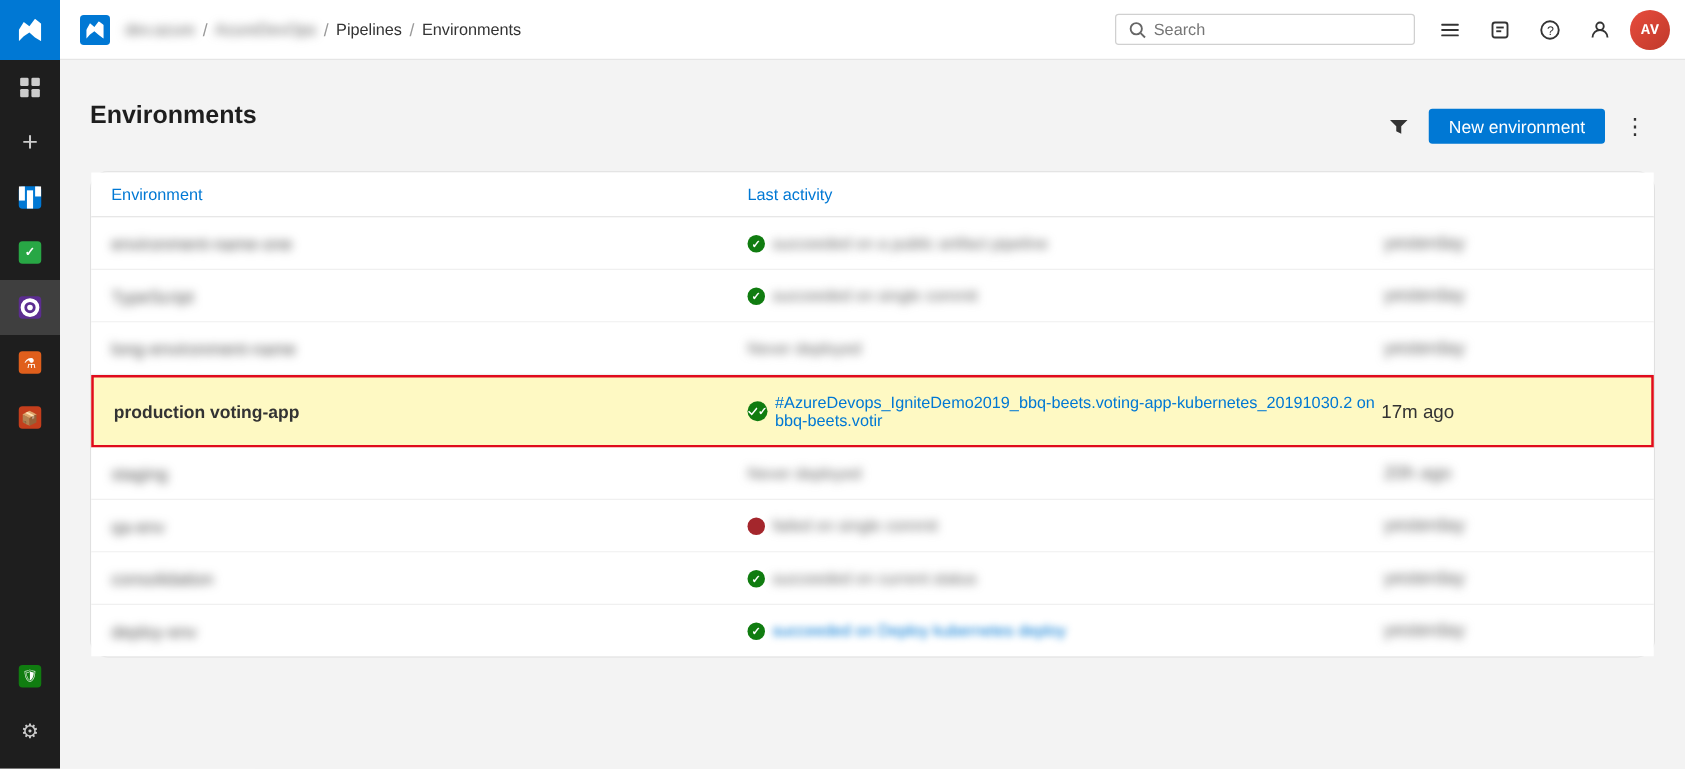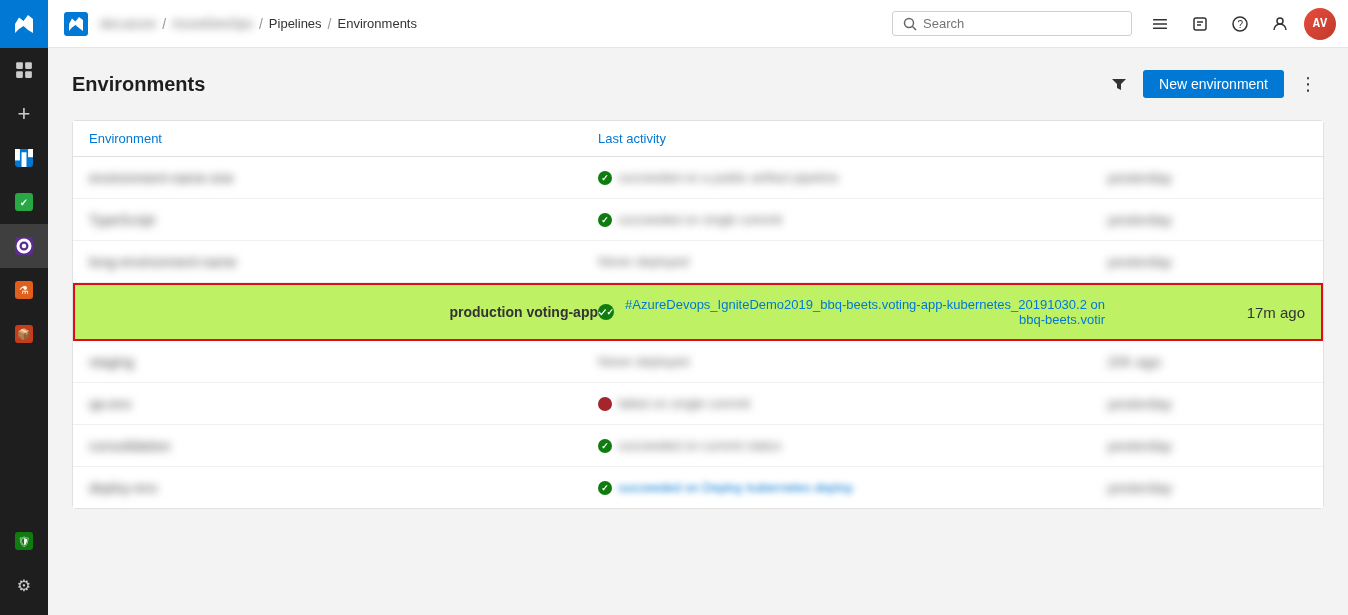--- a/index.html
+++ b/index.html
@@ -144,20 +144,21 @@
     .page-title {
       font-size: 20px;
       font-weight: 600;
       color: #1e1e1e;
     }
     .page-header-actions {
       margin-left: auto;
       display: flex;
       align-items: center;
       gap: 8px;
+      margin-top: 17px;
     }
     .btn-icon {
       width: 32px;
       height: 32px;
       border: none;
       background: transparent;
       cursor: pointer;
       border-radius: 3px;
       display: flex;
       align-items: center;
@@ -173,21 +174,21 @@
       padding: 6px 16px;
       font-size: 14px;
       cursor: pointer;
       font-weight: 500;
     }
 
     
     .table-container {
       background: white;
       border: 1px solid #e0e0e0;
-      border-radius: 4px;
+      border-radius: 14px;
     }
     .table-header {
       display: grid;
       grid-template-columns: 1fr 1fr 200px;
       padding: 10px 16px;
       border-bottom: 1px solid #e0e0e0;
       background: white;
     }
     .table-header-cell {
       font-size: 13px;
@@ -199,22 +200,21 @@
       grid-template-columns: 1fr 1fr 200px;
       padding: 12px 16px;
       border-bottom: 1px solid #f0f0f0;
       align-items: center;
       background: white;
       cursor: pointer;
     }
     .table-row:last-child { border-bottom: none; }
     .table-row.highlighted {
       border: 2px solid #e00b1c;
-      background: #bef264;
-      text-align: right;
+      background: #fef9c3;
     }
     .env-name {
       font-size: 14px;
       color: #333;
     }
     .env-name.bold { font-weight: 600; }
     .env-name.blurred { filter: blur(4px); color: #555; }
     .status-cell {
       display: flex;
       align-items: center;

